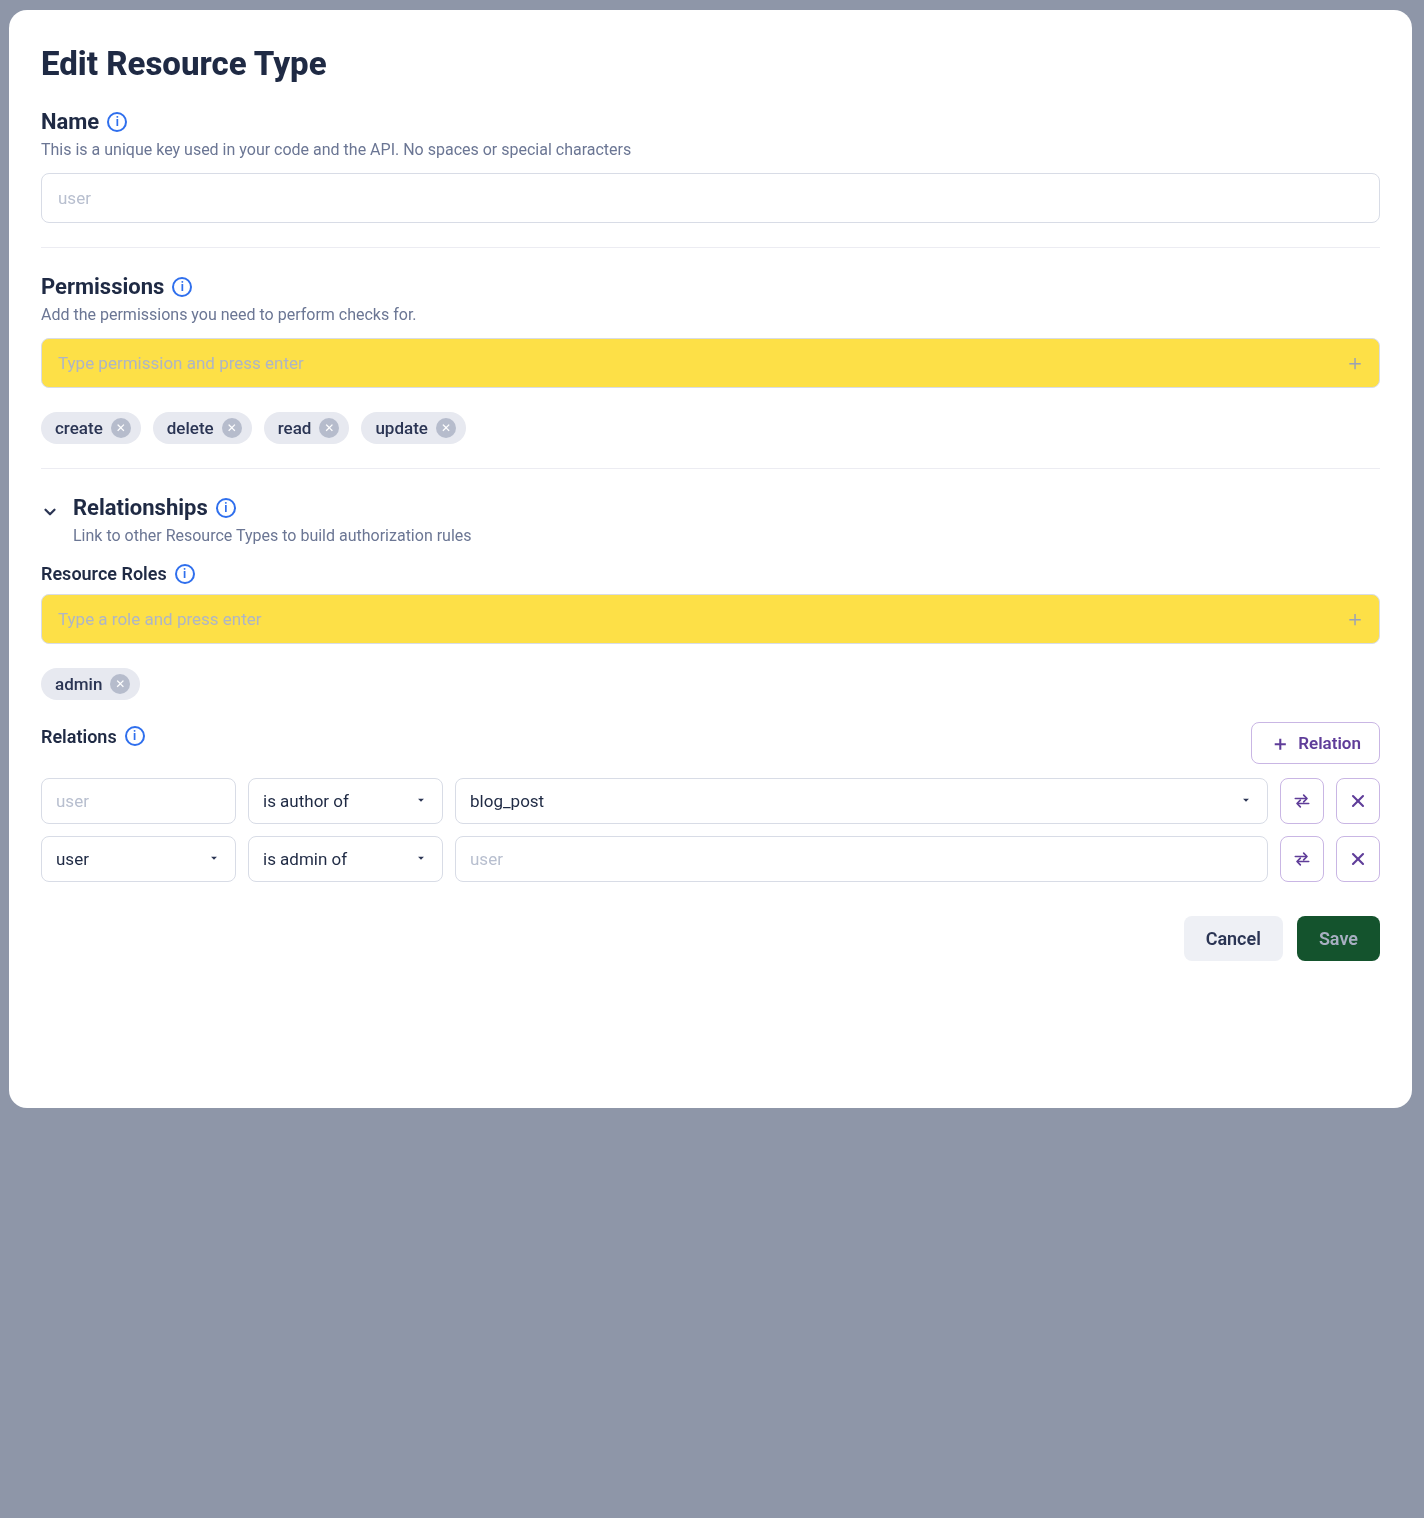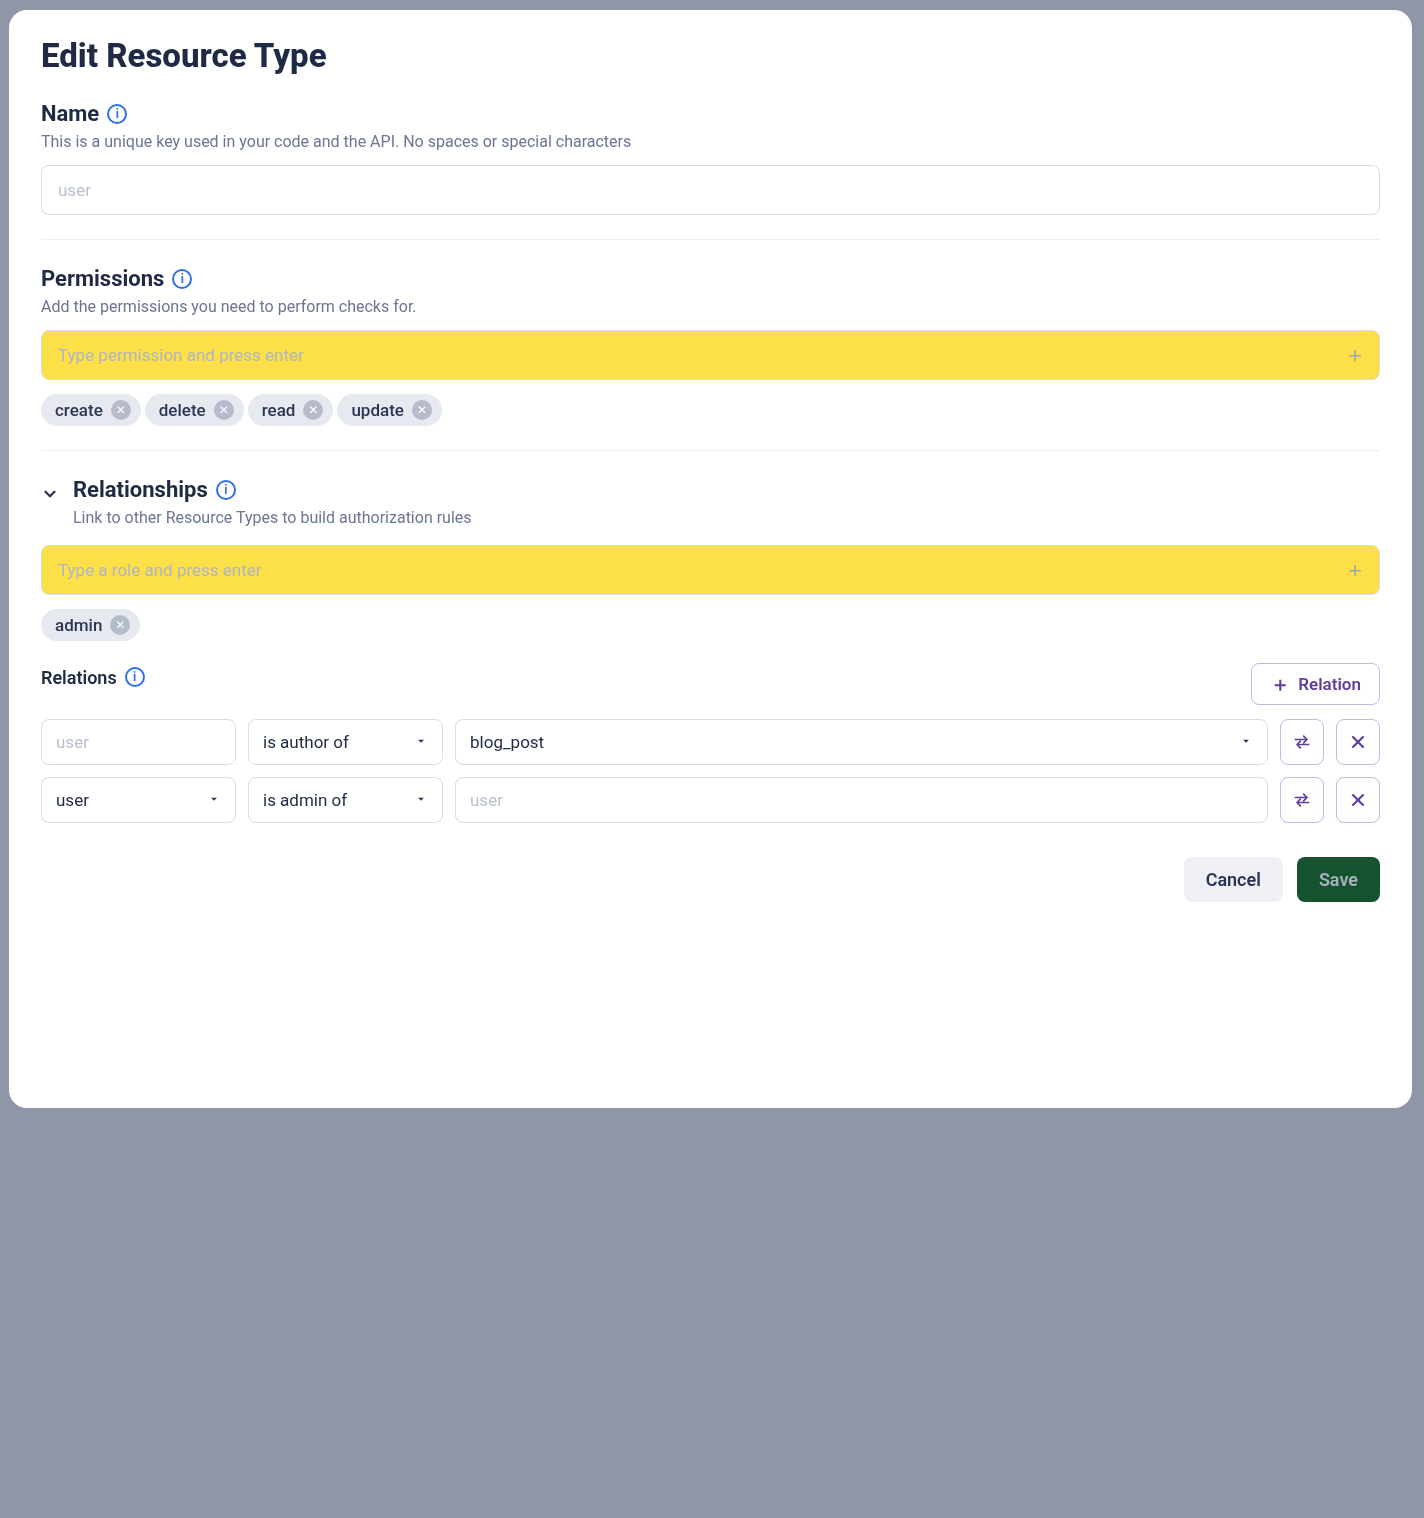--- a/index.html
+++ b/index.html
@@ -14,21 +14,21 @@
     --purple:#5f3d99;
     --purple-border:#c9b6e4;
     --page-bg:#8e96a8;
     --panel-bg:#ffffff;
   }
   *{box-sizing:border-box;font-family:-apple-system,BlinkMacSystemFont,"Segoe UI",Roboto,Helvetica,Arial,sans-serif}
   body{margin:0;background:var(--page-bg);min-height:1118px;padding:10px 12px 10px 9px;color:var(--ink)}
   .panel{
     background:var(--panel-bg);
     border-radius:18px;
-    padding:26px 32px 26px 32px;
+    padding:34px 32px 26px 32px;
     min-height:1098px;
     position:relative;
   }
   h1.dialog-title{font-size:33px;font-weight:800;margin:0 0 26px;color:var(--ink)}
   .section{border-bottom:1px solid var(--border-soft);padding-bottom:24px;margin-bottom:26px}
   .section:last-of-type{border-bottom:none;margin-bottom:0;padding-bottom:0}
   .field-label-row{display:flex;align-items:center;gap:8px;margin-bottom:6px}
   .field-label{font-size:22px;font-weight:700;color:var(--ink)}
   .sub-label{font-size:18px;font-weight:600;color:var(--ink)}
   .info-icon{width:20px;height:20px;border:2px solid var(--accent);border-radius:50%;display:inline-flex;align-items:center;justify-content:center;color:var(--accent);font-size:12px;font-weight:700;font-style:normal;line-height:1}
@@ -39,21 +39,21 @@
     padding:14px 16px;font-size:17px;color:var(--ink);background:#fff;
   }
   .text-input::placeholder{color:#b8bfcf}
   .tag-input-wrap{position:relative}
   .tag-input{width:100%;border:1px solid var(--border);border-radius:8px;padding:14px 48px 14px 16px;font-size:17px;background:#fde047}
   .tag-input::placeholder{color:#aeb5c6}
   .plus-inside{
     position:absolute;right:14px;top:50%;transform:translateY(-50%);
     color:#9aa2b6;font-size:22px;line-height:1;font-weight:400;pointer-events:none;
   }
-  .chips{display:flex;flex-wrap:wrap;gap:4px;margin-top:14px}
+  .chips{display:flex;flex-wrap:wrap;gap:12px;margin-top:24px}
   .chip{
     background:var(--chip-bg);border-radius:999px;padding:6px 10px 6px 14px;
     display:inline-flex;align-items:center;gap:8px;font-size:17px;color:#2b3554;font-weight:500;
   }
   .chip-x{
     width:20px;height:20px;border-radius:50%;background:var(--chip-x);color:#fff;
     display:inline-flex;align-items:center;justify-content:center;font-size:12px;line-height:1;cursor:pointer;
   }
   .chip-x::before{content:"✕"}
   .collapse-row{display:flex;align-items:flex-start;gap:14px;margin-bottom:14px}
@@ -146,20 +146,24 @@
       <div class="rel-head-text">
         <div class="field-label-row">
           <span class="field-label">Relationships</span>
           <span class="info-icon"></span>
         </div>
         <div class="helper" style="margin-bottom:0">Link to other Resource Types to build authorization rules</div>
       </div>
     </div>
 
     <div class="subfield">
+      <div class="field-label-row">
+        <span class="sub-label">Resource Roles</span>
+        <span class="info-icon"></span>
+      </div>
       <div class="tag-input-wrap" style="margin-top:10px">
         <input class="tag-input" placeholder="Type a role and press enter" style="">
         <span class="plus-inside">＋</span>
       </div>
       <div class="chips" id="role-chips">
           <span class="chip">
             <span>admin</span>
             <span class="chip-x"></span>
           </span>
         </div>

